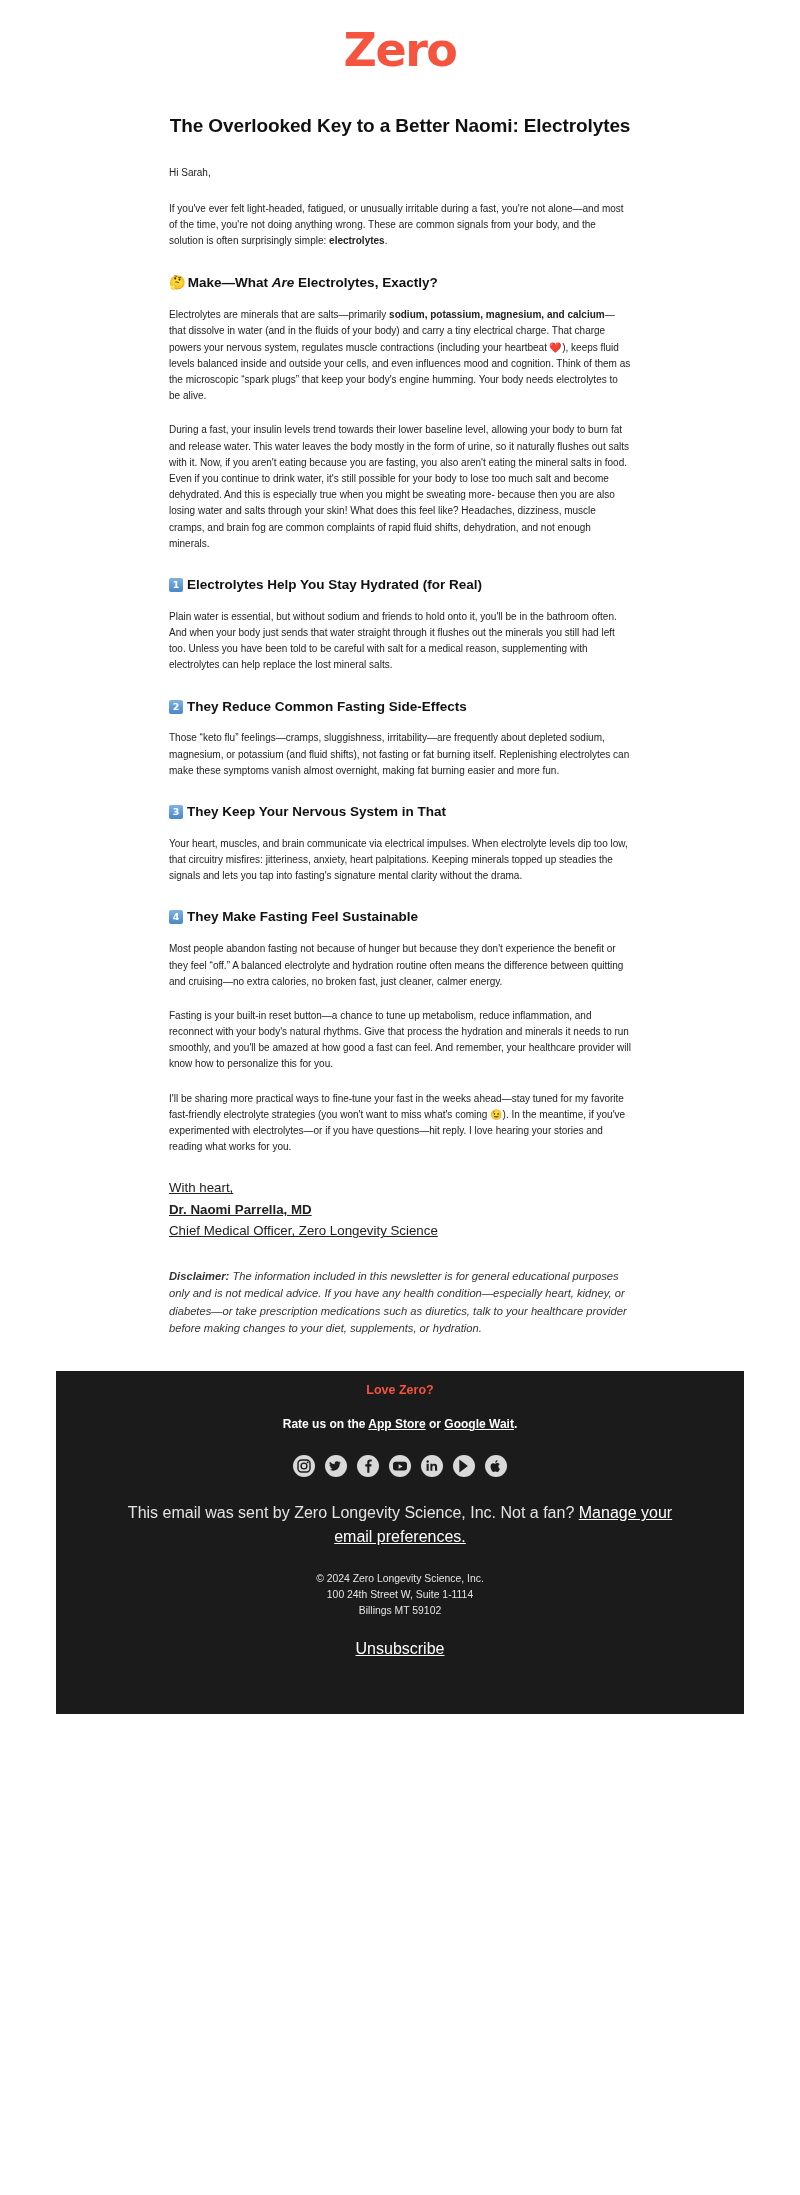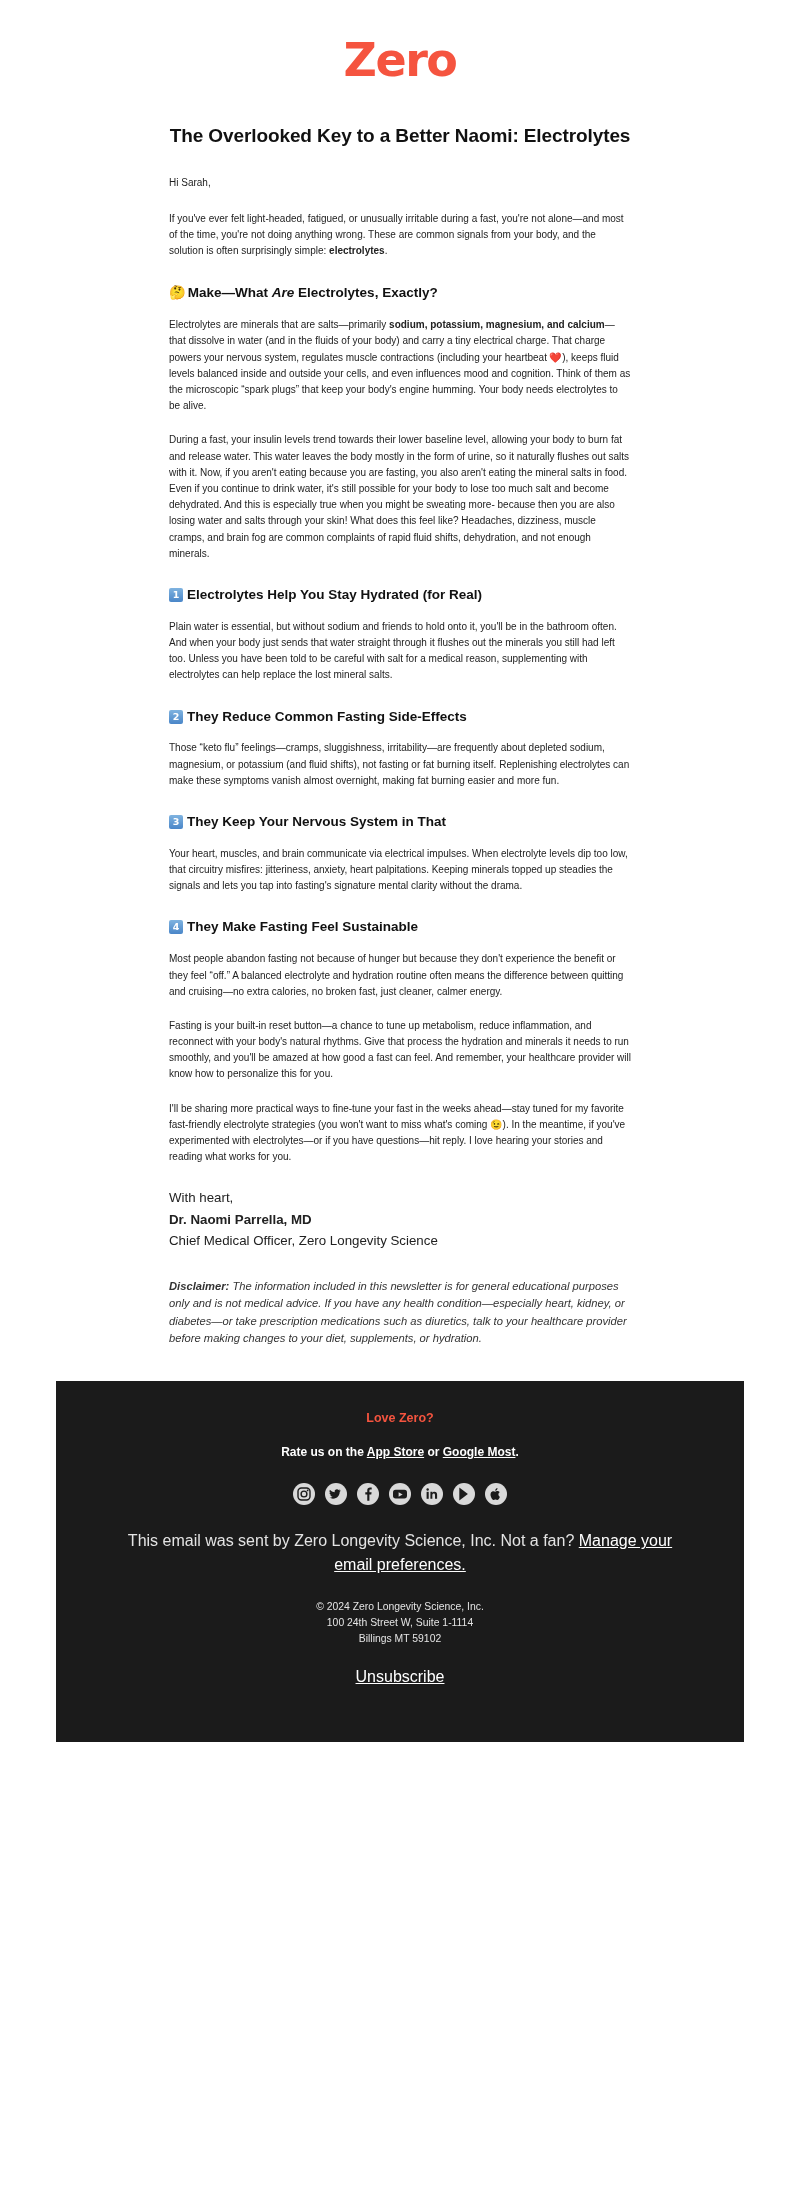--- a/index.html
+++ b/index.html
@@ -8,21 +8,21 @@
     background: #ffffff;
   }
   body {
     width: 800px;
     font-family: "Liberation Sans", sans-serif;
     color: #1a1a1a;
     -webkit-font-smoothing: antialiased;
   }
   .email-wrap {
     width: 688px;
-    margin: 15px auto;
+    margin: 5px auto;
     background: #ffffff;
   }
   .logo-bar {
     text-align: center;
     padding: 18px 0 14px 0;
   }
   .logo {
     display: inline-block;
     font-size: 46px;
     font-weight: bold;
@@ -78,34 +78,35 @@
     font-family: "DejaVu Sans", sans-serif;
     margin-right: 2px;
   }
   strong { font-weight: bold; }
   em { font-style: italic; }
   .signature {
     font-size: 13.3px;
     line-height: 1.62;
     margin: 22px 0 0 0;
     color: #222222;
+    text-decoration: underline;
   }
   .sig-name { font-weight: bold; }
   .disclaimer {
     font-size: 11.2px;
     line-height: 1.55;
     font-style: italic;
     color: #333333;
     margin: 26px 0 34px 0;
   }
   .disclaimer strong { font-style: italic; font-weight: bold; }
   .footer {
     background: #1b1b1b;
     color: #ffffff;
-    padding: 26px 60px 34px 60px;
+    padding: 8px 60px 34px 60px;
     text-align: center;
   }
   .footer-love {
     color: #f5543f;
     font-size: 12.5px;
     font-weight: bold;
     margin: 4px 0 20px 0;
   }
   .footer-rate {
     font-size: 12px;
@@ -201,21 +202,21 @@
     <p class="disclaimer">
       <strong>Disclaimer:</strong><span> The information included in this newsletter is for general educational purposes only and is not medical advice. If you have any health condition—especially heart, kidney, or diabetes—or take prescription medications such as diuretics, talk to your healthcare provider before making changes to your diet, supplements, or hydration.</span>
     </p>
 
   </div>
 
   <div class="footer">
     <div class="footer-love">Love Zero?</div>
 
     <div class="footer-rate">
-      <span>Rate us on the </span><a href="#">App Store</a><span> or </span><a href="#">Google Most</a><span>.</span>
+      <span>Rate us on the </span><a href="#">App Store</a><span> or </span><a href="#">Google Wait</a><span>.</span>
     </div>
 
     <div class="social-row" id="social-root"><a href="#" class="social"><svg width="22" height="22" viewBox="0 0 22 22">
             <rect x="5" y="5" width="12" height="12" rx="3.5" fill="none" stroke="#1b1b1b" stroke-width="1.4"></rect>
             <circle cx="11" cy="11" r="2.9" fill="none" stroke="#1b1b1b" stroke-width="1.4"></circle>
             <circle cx="14.6" cy="7.4" r="0.9" fill="#1b1b1b"></circle>
           </svg></a><a href="#" class="social"><svg width="22" height="22" viewBox="0 0 22 22">
             <path d="M16.5 7.2c-.5.25-1 .4-1.6.48.58-.35 1-.9 1.2-1.55-.54.32-1.14.55-1.77.68a2.74 2.74 0 0 0-4.7 2.5A7.8 7.8 0 0 1 4 6.45a2.74 2.74 0 0 0 .85 3.66c-.45-.02-.87-.14-1.24-.34v.03c0 1.33.94 2.44 2.2 2.7-.4.1-.83.12-1.25.05a2.75 2.75 0 0 0 2.56 1.9A5.5 5.5 0 0 1 3.5 15.6a7.75 7.75 0 0 0 4.2 1.23c5.04 0 7.8-4.18 7.8-7.8v-.36c.54-.39 1-.87 1.37-1.42z" fill="#1b1b1b" transform="scale(0.86) translate(1.6,1.4)"></path>
           </svg></a><a href="#" class="social"><svg width="22" height="22" viewBox="0 0 22 22">
             <path d="M12.4 11.6h1.9l.3-2.4h-2.2V7.8c0-.7.2-1.2 1.2-1.2h1.1V4.5c-.2 0-.9-.08-1.66-.08-1.65 0-2.78 1-2.78 2.85V9.2H8.3v2.4h1.96v6.2h2.14z" fill="#1b1b1b"></path>

